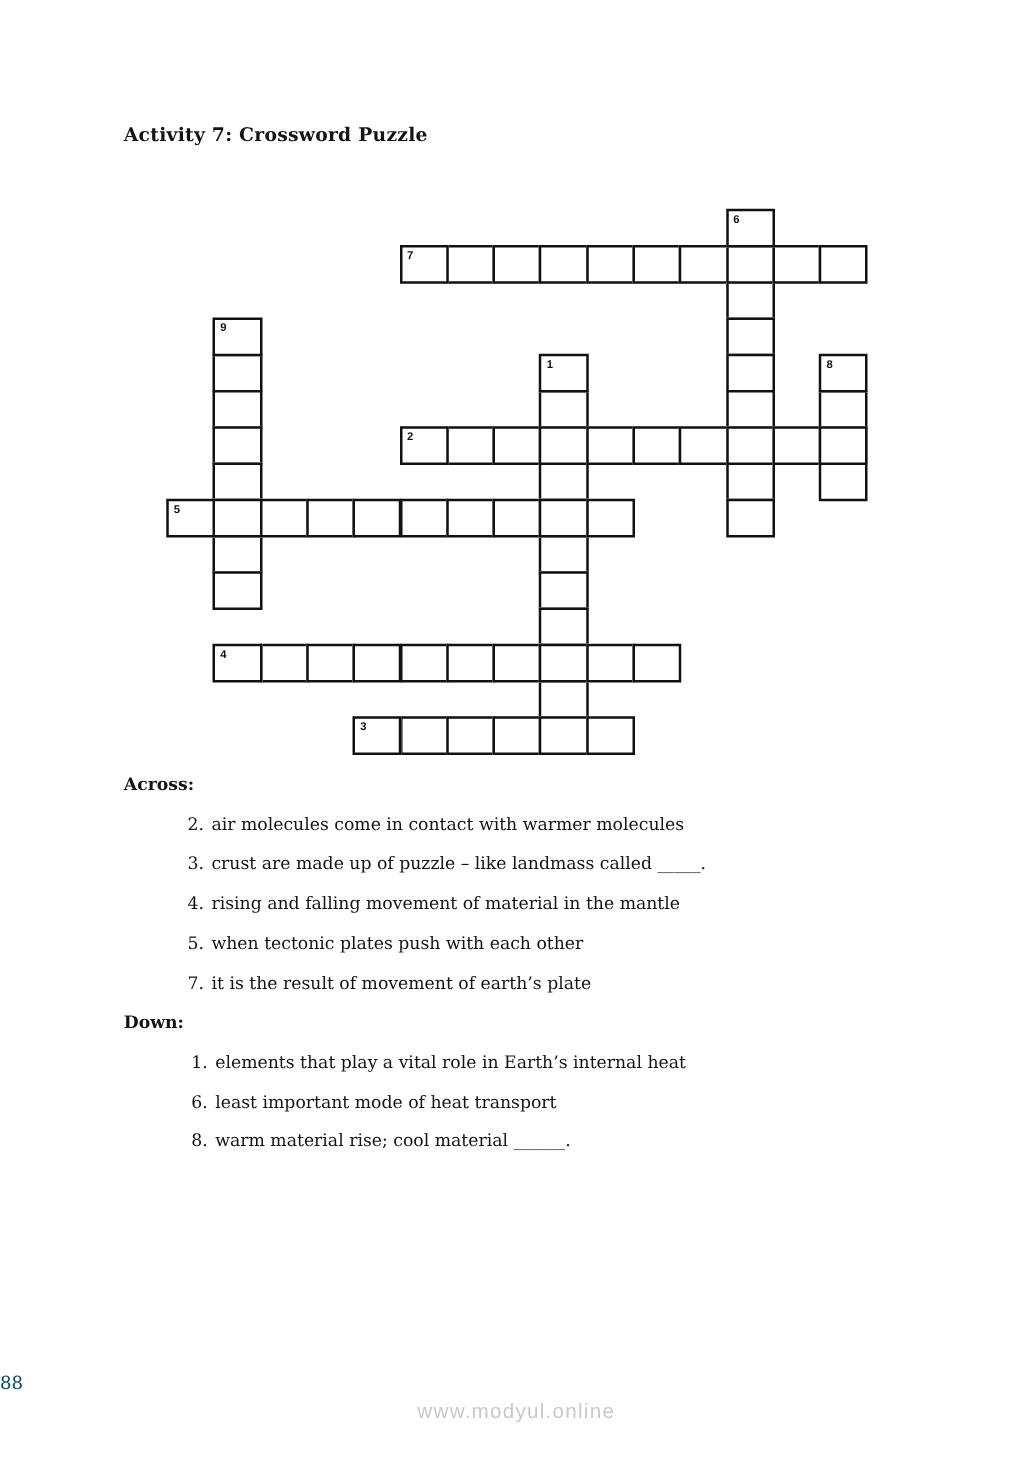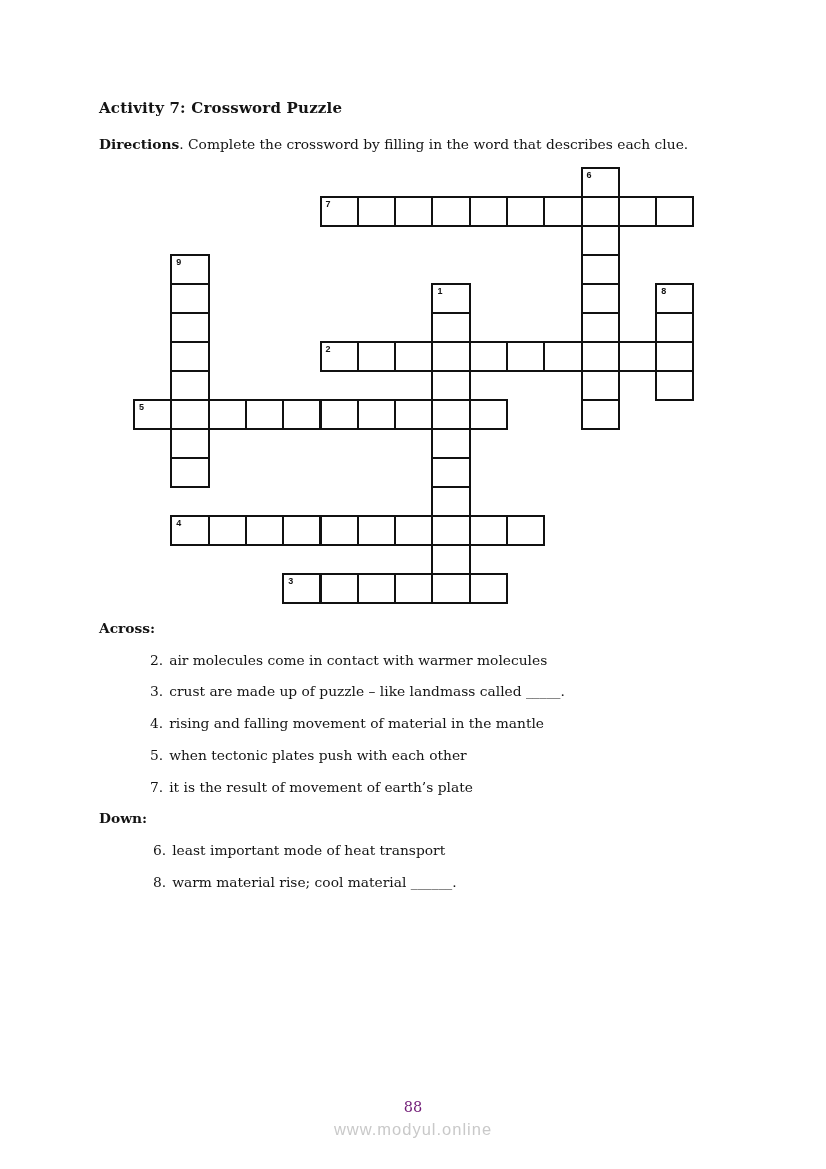--- a/index.html
+++ b/index.html
@@ -33,36 +33,35 @@
     position:absolute; left:99px; top:613px; width:680px;
     font-size:13.8px; line-height:31.7px;
   }
   .clue-heading { font-weight:bold; }
   .clue-line { padding-left:51px; white-space:nowrap; }
   .down-list .clue-line { padding-left:54px; }
   .clue-num { margin-right:6px; }
 
   .page-number {
     position:absolute; left:0; top:1099px; width:100%;
-    text-align:center; font-size:14.5px; color:#701a75;
+    text-align:left; font-size:14.5px; color:#0c4a6e;
   }
   .watermark {
     position:absolute; left:0; top:1120px; width:100%;
     text-align:center; font-size:16.5px; letter-spacing:1px;
     color:#c9c9c9; font-family:"Liberation Sans", sans-serif;
   }
 </style>
 </head>
 <body>
 
 <div class="page">
 
   <h1 class="title">Activity 7: Crossword Puzzle</h1>
 
-  <p class="directions"><b>Directions</b><span>. Complete the crossword by filling in the word that describes each clue.</span></p>
 
   <div class="crossword" id="crossword">
       <div class="cell" style="left: 580.6px; top: 167px; width: 39.3px; height: 31px; z-index: 2;">
         <span class="cellnum">6</span>
       </div>
       <div class="cell" style="left: 580.6px; top: 196px; width: 39.3px; height: 31px;"></div>
       <div class="cell" style="left: 580.6px; top: 225px; width: 39.3px; height: 31px;"></div>
       <div class="cell" style="left: 580.6px; top: 254px; width: 39.3px; height: 31px;"></div>
       <div class="cell" style="left: 580.6px; top: 283px; width: 39.3px; height: 31px;"></div>
       <div class="cell" style="left: 580.6px; top: 312px; width: 39.3px; height: 31px;"></div>
@@ -160,20 +159,21 @@
     <div class="clue-heading">Across:</div>
     <div id="across-list" class="across-list">
         <div class="clue-line"><span class="clue-num">2.</span><span>air molecules come in contact with warmer molecules</span></div>
         <div class="clue-line"><span class="clue-num">3.</span><span>crust are made up of puzzle – like landmass called _____.</span></div>
         <div class="clue-line"><span class="clue-num">4.</span><span>rising and falling movement of material in the mantle</span></div>
         <div class="clue-line"><span class="clue-num">5.</span><span>when tectonic plates push with each other</span></div>
         <div class="clue-line"><span class="clue-num">7.</span><span>it is the result of movement of earth’s plate</span></div>
       </div>
     <div class="clue-heading">Down:</div>
     <div id="down-list" class="down-list">
+        <div class="clue-line"><span class="clue-num">1.</span><span>elements that play a vital role in Earth’s internal heat</span></div>
         <div class="clue-line"><span class="clue-num">6.</span><span>least important mode of heat transport</span></div>
         <div class="clue-line"><span class="clue-num">8.</span><span>warm material rise; cool material ______.</span></div>
       </div>
   </div>
 
   <div class="page-number">88</div>
   <div class="watermark">www.modyul.online</div>
 
 </div>
 

